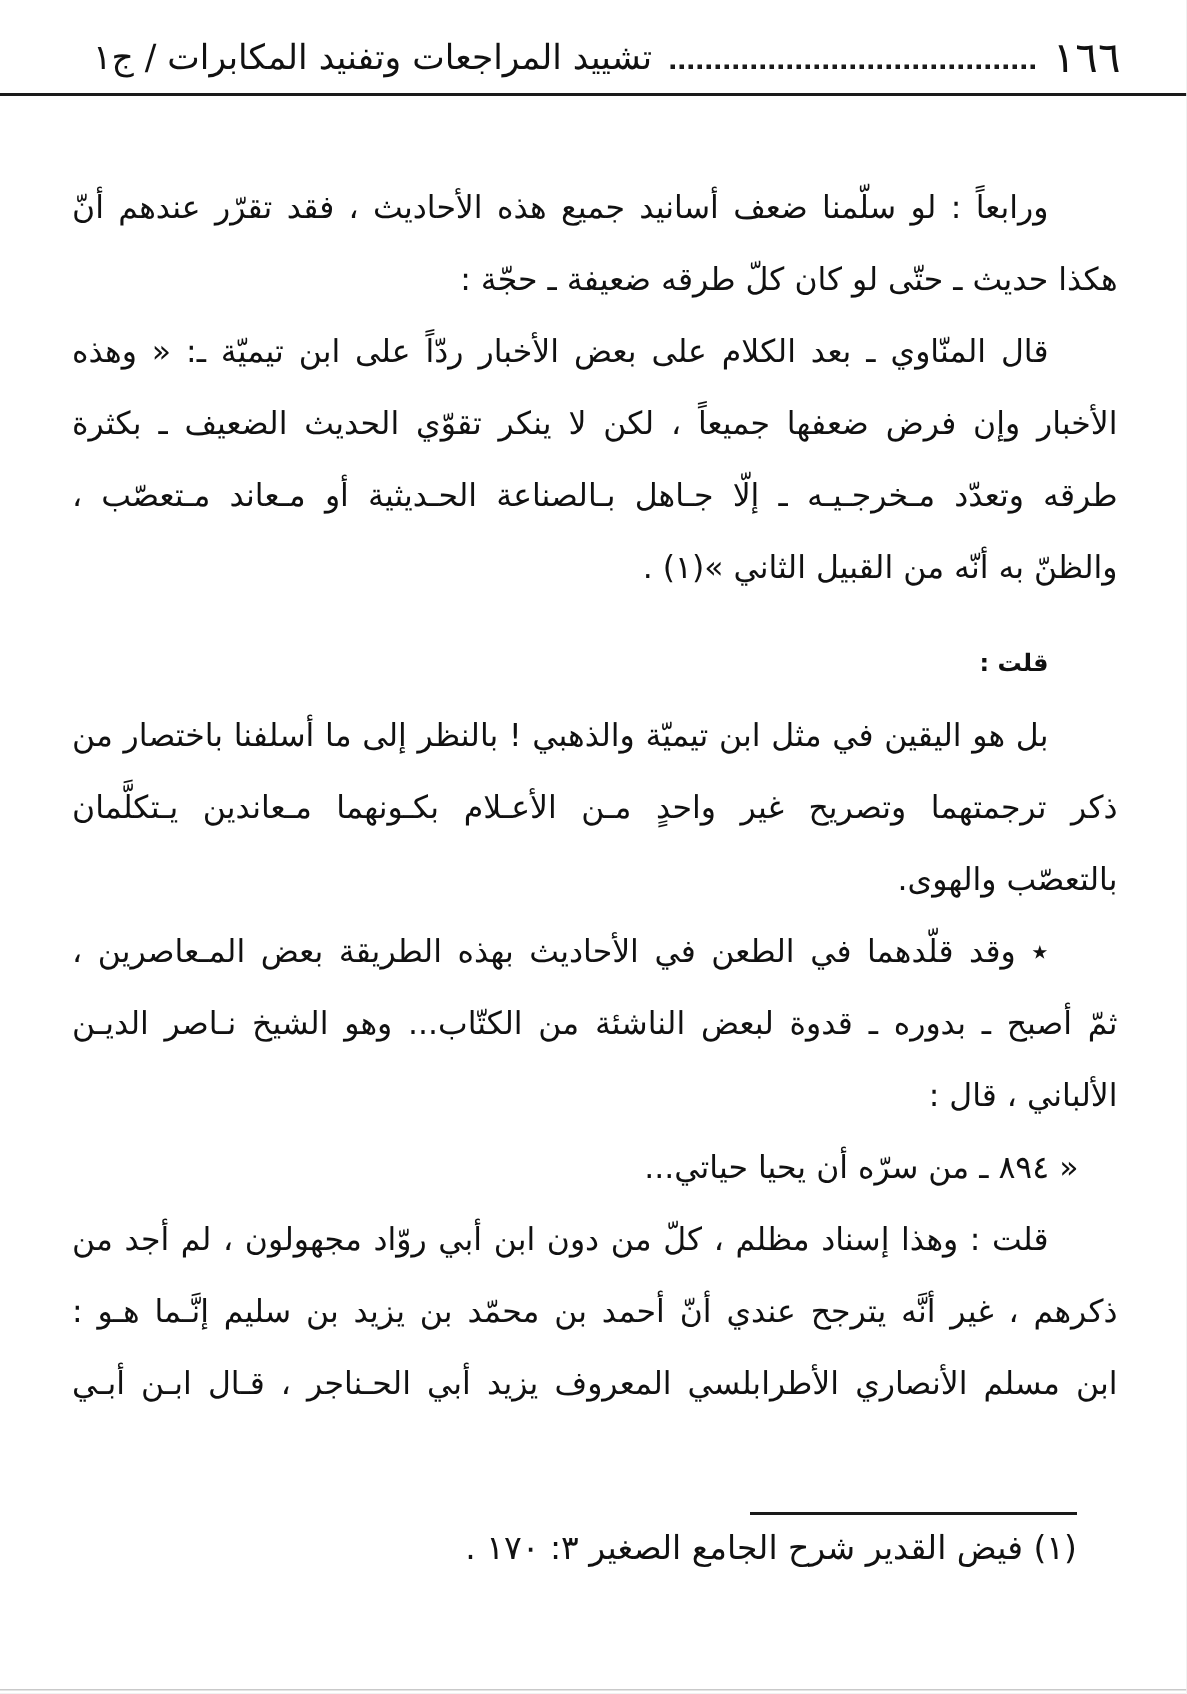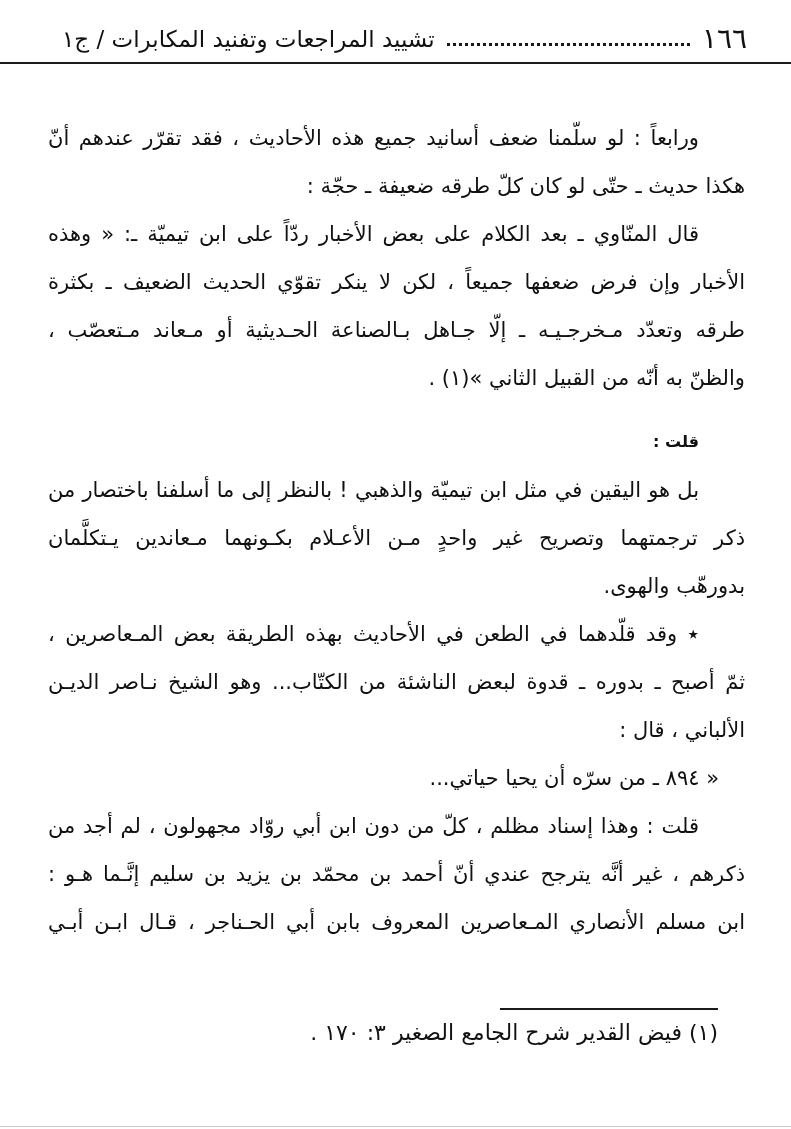--- a/index.html
+++ b/index.html
@@ -94,28 +94,28 @@
     <div class="ln">هكذا حديث ـ حتّى لو كان كلّ طرقه ضعيفة ـ حجّة :</div>
     <div class="ln ind just">قال المنّاوي ـ بعد الكلام على بعض الأخبار ردّاً على ابن تيميّة ـ: « وهذه</div>
     <div class="ln just">الأخبار وإن فرض ضعفها جميعاً ، لكن لا ينكر تقوّي الحديث الضعيف ـ بكثرة</div>
     <div class="ln just">طرقه وتعدّد مـخرجـيـه ـ إلّا جـاهل بـالصناعة الحـديثية أو مـعاند مـتعصّب ،</div>
     <div class="ln">والظنّ به أنّه من القبيل الثاني »(١) .</div>
 
     <div class="heading">قلت :</div>
 
     <div class="ln ind just">بل هو اليقين في مثل ابن تيميّة والذهبي ! بالنظر إلى ما أسلفنا باختصار من</div>
     <div class="ln just">ذكر ترجمتهما وتصريح غير واحدٍ مـن الأعـلام بكـونهما مـعاندين يـتكلَّمان</div>
-    <div class="ln">بدورهّب والهوى.</div>
+    <div class="ln">بالتعصّب والهوى.</div>
     <div class="ln ind just">٭ وقد قلّدهما في الطعن في الأحاديث بهذه الطريقة بعض المـعاصرين ،</div>
     <div class="ln just">ثمّ أصبح ـ بدوره ـ قدوة لبعض الناشئة من الكتّاب... وهو الشيخ نـاصر الديـن</div>
     <div class="ln">الألباني ، قال :</div>
     <div class="ln ind2">« ٨٩٤ ـ من سرّه أن يحيا حياتي...</div>
     <div class="ln ind just">قلت : وهذا إسناد مظلم ، كلّ من دون ابن أبي روّاد مجهولون ، لم أجد من</div>
     <div class="ln just">ذكرهم ، غير أنَّه يترجح عندي أنّ أحمد بن محمّد بن يزيد بن سليم إنَّـما هـو :</div>
-    <div class="ln just">ابن مسلم الأنصاري المـعاصرين المعروف بابن أبي الحـناجر ، قـال ابـن أبـي</div>
+    <div class="ln just">ابن مسلم الأنصاري الأطرابلسي المعروف يزيد أبي الحـناجر ، قـال ابـن أبـي</div>
   </main>
 
   <div class="fn">
     <div class="fn-rule"></div>
     <div class="fn-text">(١) فيض القدير شرح الجامع الصغير ٣: ١٧٠ .</div>
   </div>
 
 </div>
 
 </body></html>

